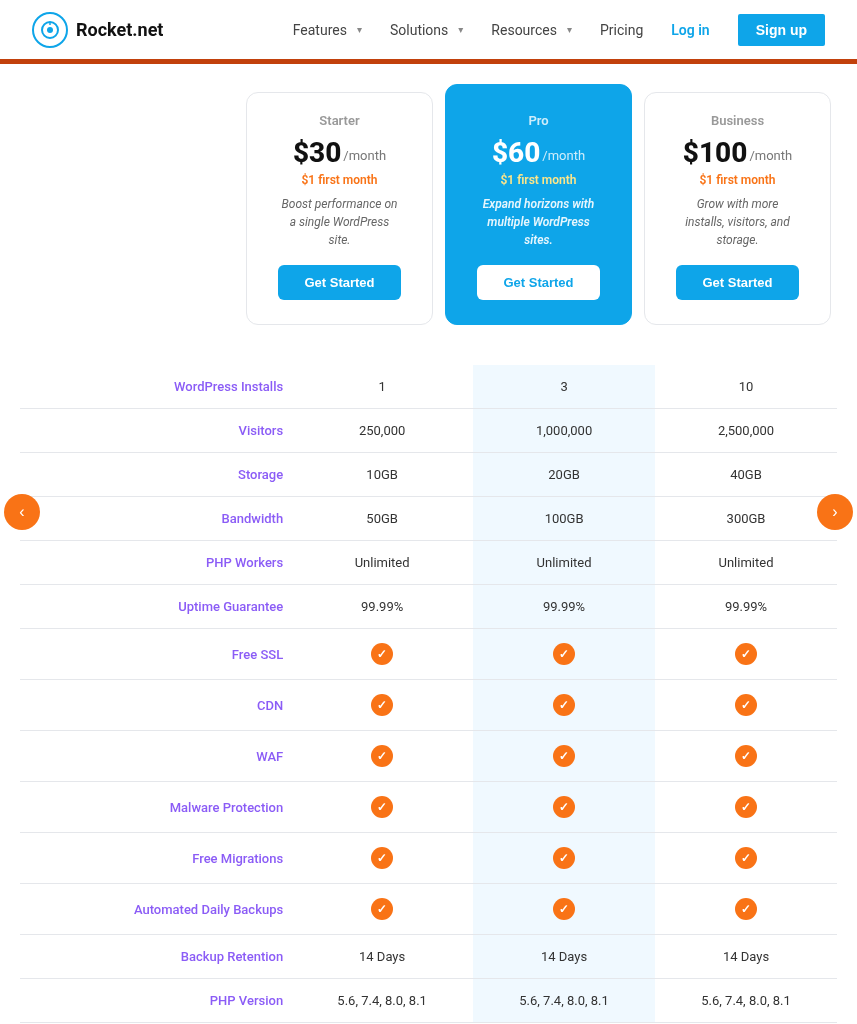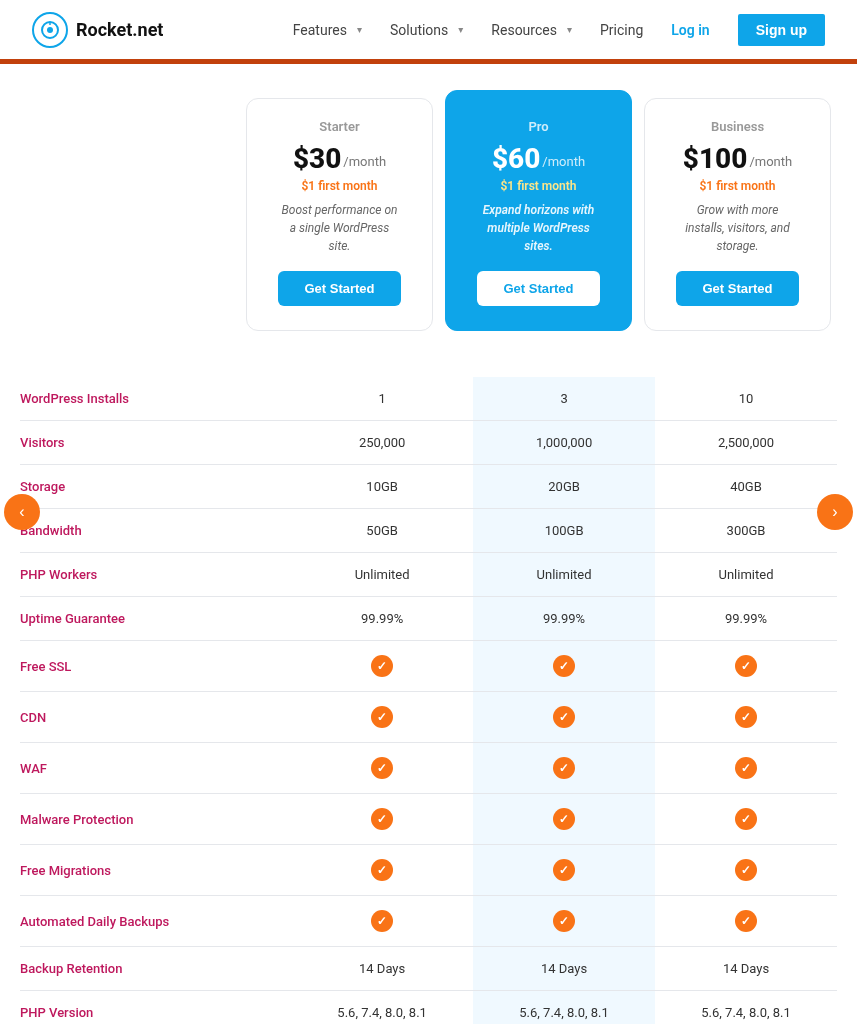--- a/index.html
+++ b/index.html
@@ -47,21 +47,21 @@
       margin-top: 20px;
       align-items: end;
     }
 
     .guarantee-box { padding: 20px 10px 20px 0; }
     .guarantee-title { color: #f97316; font-size: 20px; font-weight: 800; line-height: 1.2; margin-bottom: 12px; }
     .guarantee-desc { font-size: 13px; color: #555; line-height: 1.5; }
 
     .plan-card {
       border: 1px solid #e5e7eb; border-radius: 12px; padding: 20px 31px 24px;
-      text-align: center; margin: 14px 6px;
+      text-align: center; margin: 8px 6px;
       position: relative;
     }
     .plan-card.featured {
       background: #0ea5e9; color: #fff; border-color: #0ea5e9;
       padding-top: 28px; margin-top: -12px;
     }
     .plan-name { font-size: 13px; color: #999; font-weight: 600; margin-bottom: 8px; }
     .plan-card.featured .plan-name { color: rgba(255,255,255,0.8); }
     .plan-price-row { display: flex; align-items: baseline; justify-content: center; gap: 2px; margin-bottom: 4px; }
     .price-dollar { font-size: 28px; font-weight: 800; color: #111; }
@@ -79,21 +79,21 @@
     .plan-card.featured .plan-btn {
       background: #fff; color: #0ea5e9;
     }
 
     
     .comparison-table { margin-top: 32px; width: 100%; border-collapse: collapse; }
     .comparison-table tr { border-bottom: 1px solid #e5e7eb; }
     .comparison-table td {
       padding: 14px 8px; font-size: 13px; text-align: center; vertical-align: middle;
     }
-    .comparison-table td:first-child { text-align: left; color: #be185d; font-weight: 500; padding-left: 0; }
+    .comparison-table td:first-child { text-align: right; color: #8b5cf6; font-weight: 500; padding-left: 0; }
     .check-icon {
       width: 22px; height: 22px; background: #f97316; border-radius: 50%;
       display: inline-flex; align-items: center; justify-content: center;
       color: #fff; font-size: 12px; font-weight: 700;
     }
     .col-featured { background: #f0f9ff; }
   </style>
 </head>
 <body>
 

